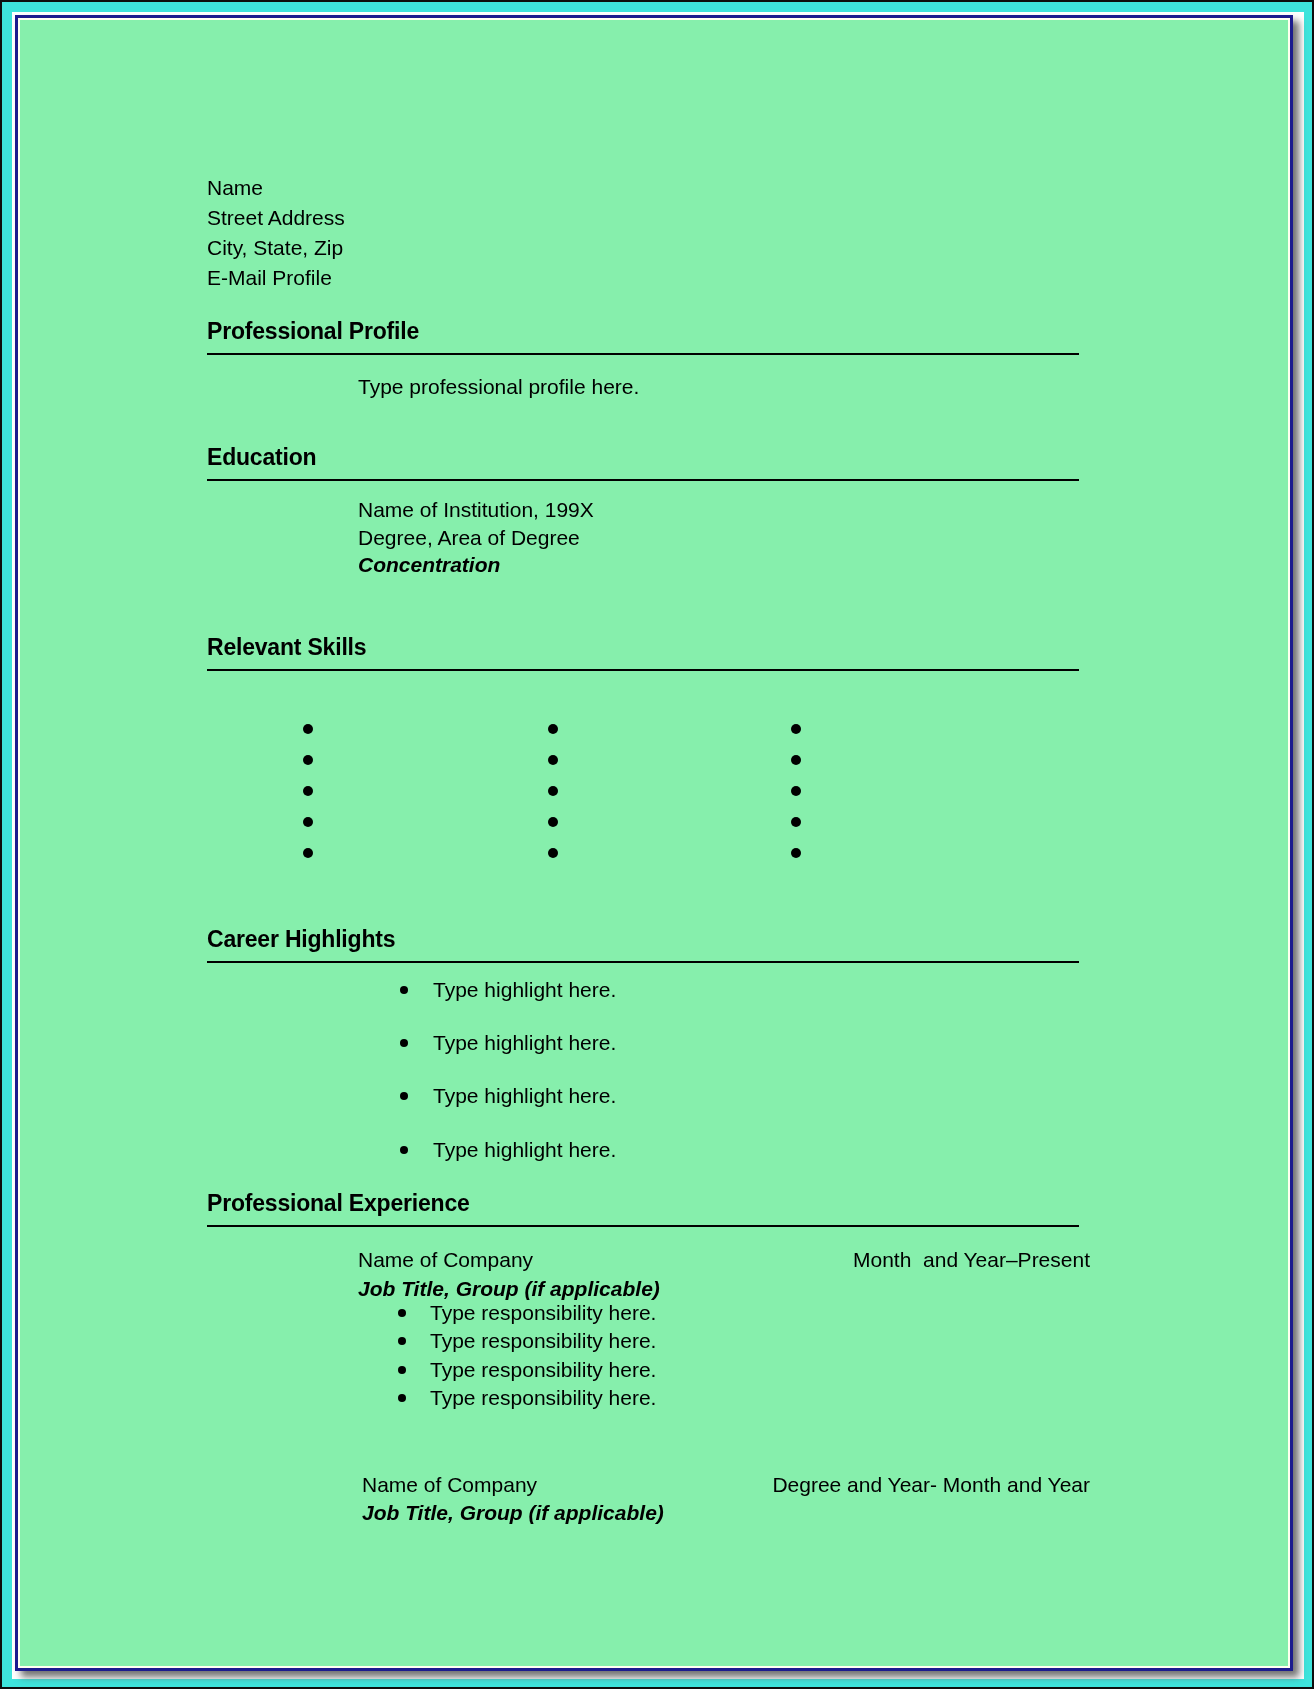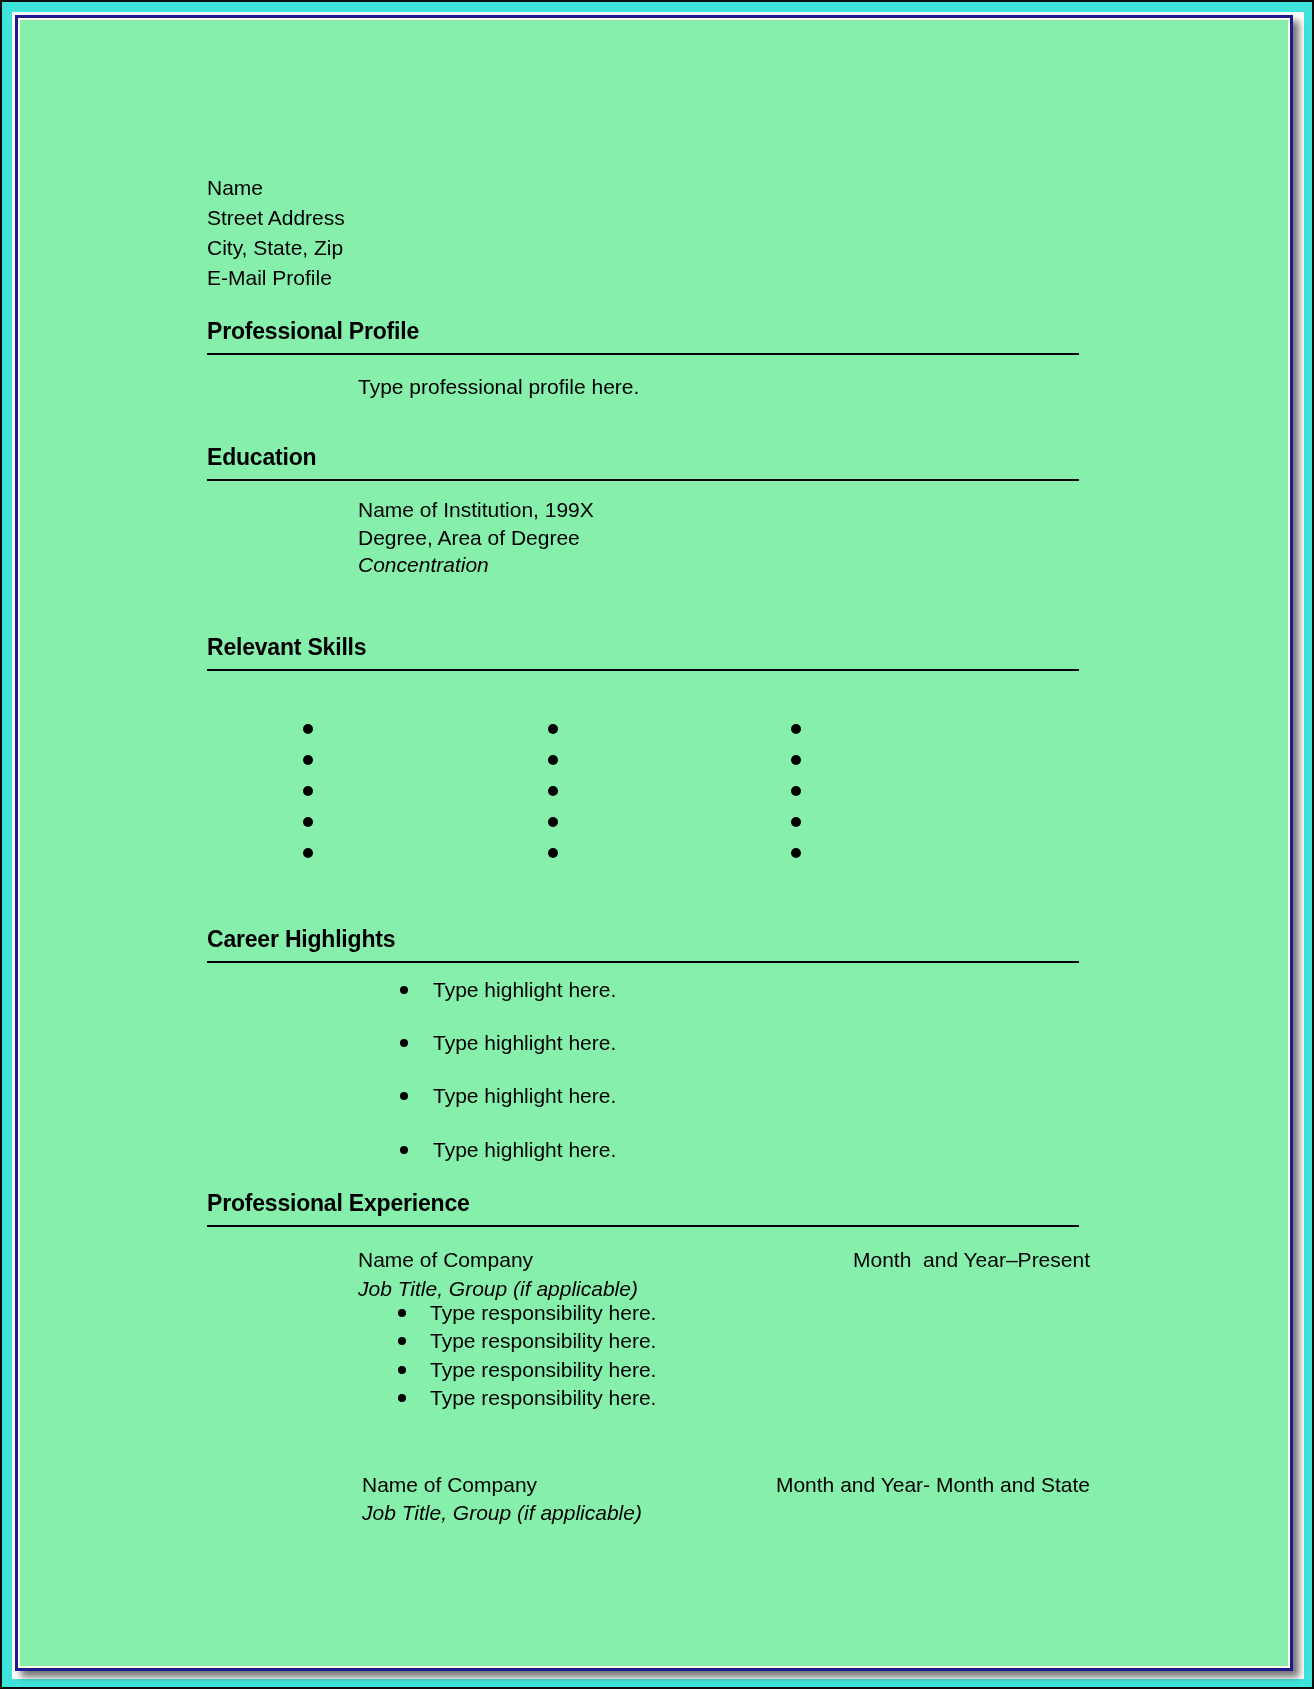--- a/index.html
+++ b/index.html
@@ -28,21 +28,21 @@
   .abs{position:absolute;}
 
   
   .body-text{font-size:21px;line-height:28px;}
   .address{left:189px;top:155px;font-size:21px;line-height:30px;}
   .heading{
     left:189px;width:872px;
     font-size:23px;font-weight:bold;line-height:26px;letter-spacing:-0.2px;
     border-bottom:2px solid #000;padding-bottom:9px;
   }
-  .italic{font-style:italic;}
+  .italic{font-style:italic;font-weight:bold;}
 
   
   .skill-col{top:695px;width:12px;}
   .skill-col .dot-row{height:31px;display:flex;align-items:center;justify-content:center;}
   .dot{width:10px;height:10px;border-radius:50%;background:#000;}
   .small-dot{width:8px;height:8px;border-radius:50%;background:#000;flex:0 0 auto;}
 
   
   ul.blist{list-style:none;margin:0;padding:0;}
   .highlights{left:382px;top:945px;}
@@ -181,18 +181,18 @@
           <span class="t">Type responsibility here.</span>
         </li>
       <li>
           <span class="small-dot"></span>
           <span class="t">Type responsibility here.</span>
         </li>
     </ul>
 
     <div class="abs job-row" style="top:1455px;">
       <span class="company" style="left:4px;">Name of Company</span>
-      <span class="dates">Month and Year- Month and State</span>
+      <span class="dates">Degree and Year- Month and Year</span>
     </div>
     <div class="abs job-title italic" style="top:1483px;left:344px;">Job Title, Group (if applicable)</div>
 
   </div>
 </div>
 
 </body></html>

